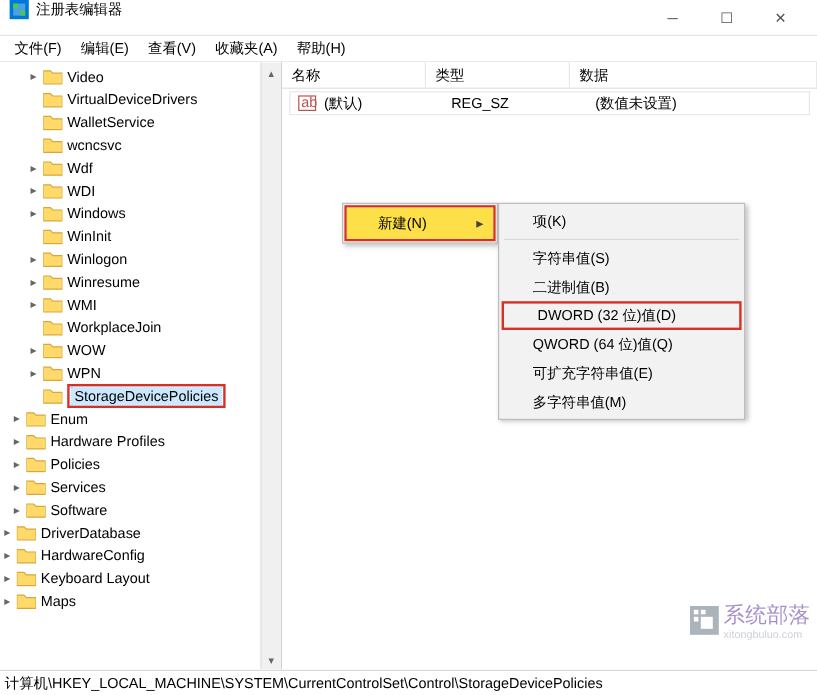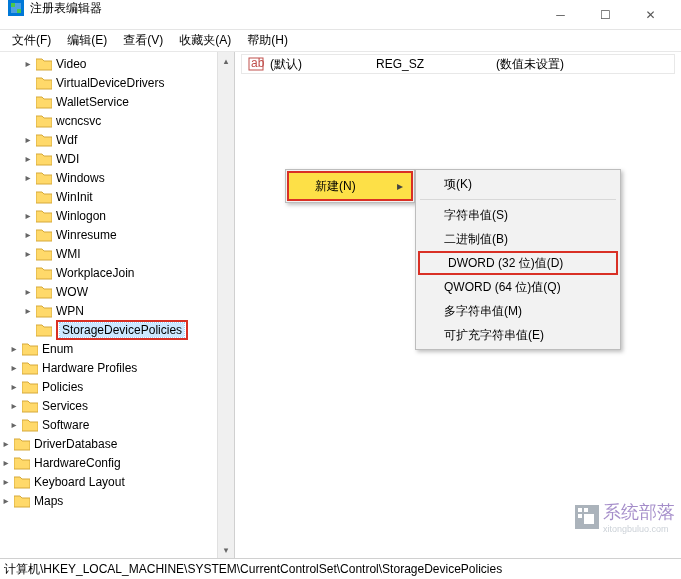--- a/index.html
+++ b/index.html
@@ -369,20 +369,25 @@
     <div class="scrollbar-v">
       <div class="sb-btn">▴</div>
       <div class="sb-track">
           <div class="sb-thumb"></div>
         </div>
       <div class="sb-btn">▾</div>
     </div>
   </div>
 
   <div class="listpanel">
+    <div class="colheaders">
+      <div class="colh name">名称</div>
+      <div class="colh type">类型</div>
+      <div class="colh data">数据</div>
+    </div>
     <div class="listrow">
       <span class="val-icon"><svg viewBox="0 0 16 14">
             <rect x="1" y="1" width="14" height="12" fill="#fff" stroke="#c0504d"></rect>
             <text x="3" y="10" font-size="8" fill="#c0504d">ab</text>
           </svg></span>
       <span class="cell name">(默认)</span>
       <span class="cell type">REG_SZ</span>
       <span class="cell data">(数值未设置)</span>
     </div>
 
@@ -395,22 +400,22 @@
       </div>
     </div>
 
     <div class="submenu">
       <div class="subitem">项(K)</div>
       <div class="subsep"></div>
       <div class="subitem">字符串值(S)</div>
       <div class="subitem">二进制值(B)</div>
       <div class="subitem redbox">DWORD (32 位)值(D)</div>
       <div class="subitem">QWORD (64 位)值(Q)</div>
+      <div class="subitem">可扩充字符串值(E)</div>
       <div class="subitem">多字符串值(M)</div>
-      <div class="subitem">可扩充字符串值(E)</div>
     </div>
 
     <div class="watermark">
       <div class="wm-icon">
         <svg width="18" height="18" viewBox="0 0 18 18">
             <rect x="0" y="0" width="4" height="4" fill="#fff"></rect>
             <rect x="6" y="0" width="4" height="4" fill="#fff"></rect>
             <rect x="0" y="6" width="4" height="4" fill="#fff"></rect>
             <rect x="6" y="6" width="10" height="10" fill="#fff"></rect>
           </svg>

